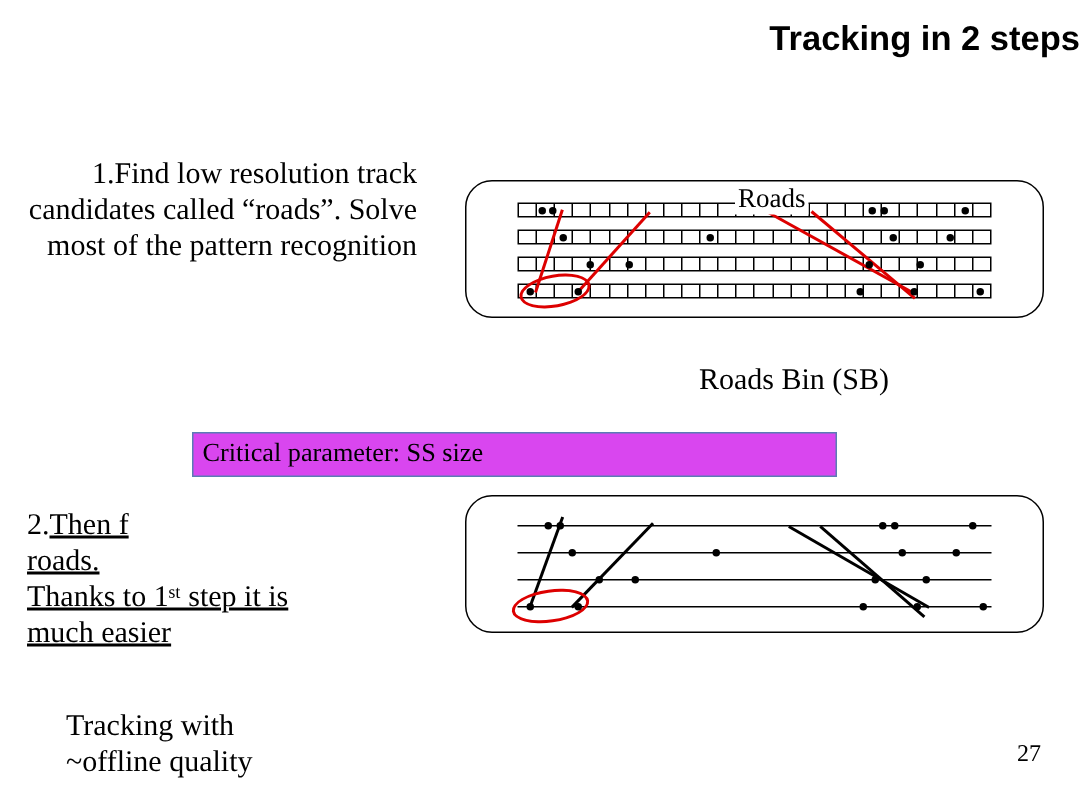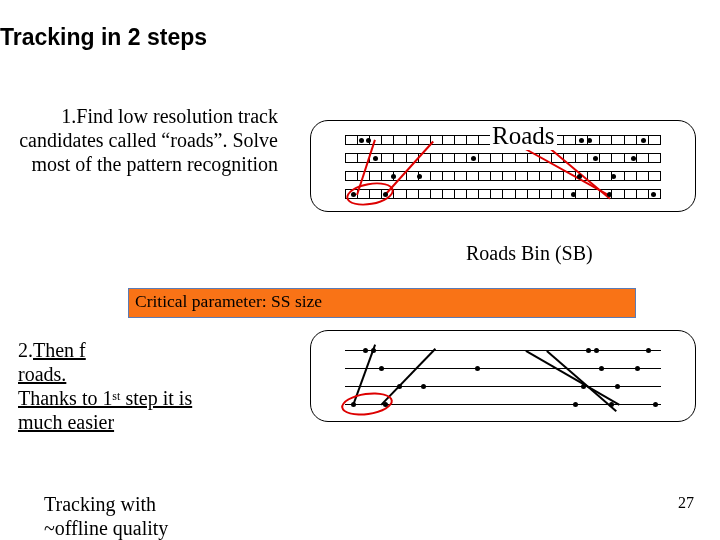--- a/index.html
+++ b/index.html
@@ -6,25 +6,25 @@
   body {
     width: 720px;
     height: 540px;
     background: #fff;
     font-family: "Times New Roman", Times, serif;
     color: #000;
     position: relative;
     overflow: hidden;
   }
   .title {
-    text-align: left;
+    text-align: right;
     font-family: Arial, Helvetica, sans-serif;
     font-weight: bold;
     font-size: 23px;
-    padding-top: 24px;
+    padding-top: 12px;
   }
   .step1-text {
     position: absolute;
     left: 18px;
     top: 104px;
     width: 260px;
     font-size: 20px;
     line-height: 1.2;
     text-align: right;
   }
@@ -33,21 +33,21 @@
     position: absolute;
     left: 18px;
     top: 338px;
     width: 260px;
     font-size: 20px;
     line-height: 1.2;
   }
   .closing-text {
     position: absolute;
     left: 44px;
-    top: 492px;
+    top: 472px;
     font-size: 20px;
     line-height: 1.2;
   }
   .page-num {
     position: absolute;
     right: 26px;
     bottom: 28px;
     font-size: 16px;
   }
 
@@ -79,21 +79,21 @@
   .grid-row.r4 { top: 68px; }
   .dot {
     position: absolute;
     width: 5px; height: 5px;
     background: #000;
     border-radius: 50%;
   }
   .roads-label {
     position: absolute;
     left: 490px; top: 122px;
-    font-size: 25px;
+    font-size: 18px;
     z-index: 5;
     background: #fff;
     padding: 0 2px;
   }
   .road-line {
     position: absolute;
     height: 2px;
     background: #d00;
     transform-origin: left center;
   }
@@ -145,23 +145,23 @@
     position: absolute;
     border: 2px solid #d00;
     border-radius: 50%;
   }
 
   
   .callout {
     position: absolute;
     left: 128px;
     top: 288px;
-    width: 508px;
+    width: 430px;
     border: 1px solid #5b7bb5;
-    background: #f97316;
+    background: #d946ef;
     font-size: 17.5px;
     line-height: 1.25;
     padding: 2px 6px 4px 6px;
     z-index: 10;
   }
 </style>
 </head>
 <body>
 
 <div class="title">Tracking in 2 steps</div>

